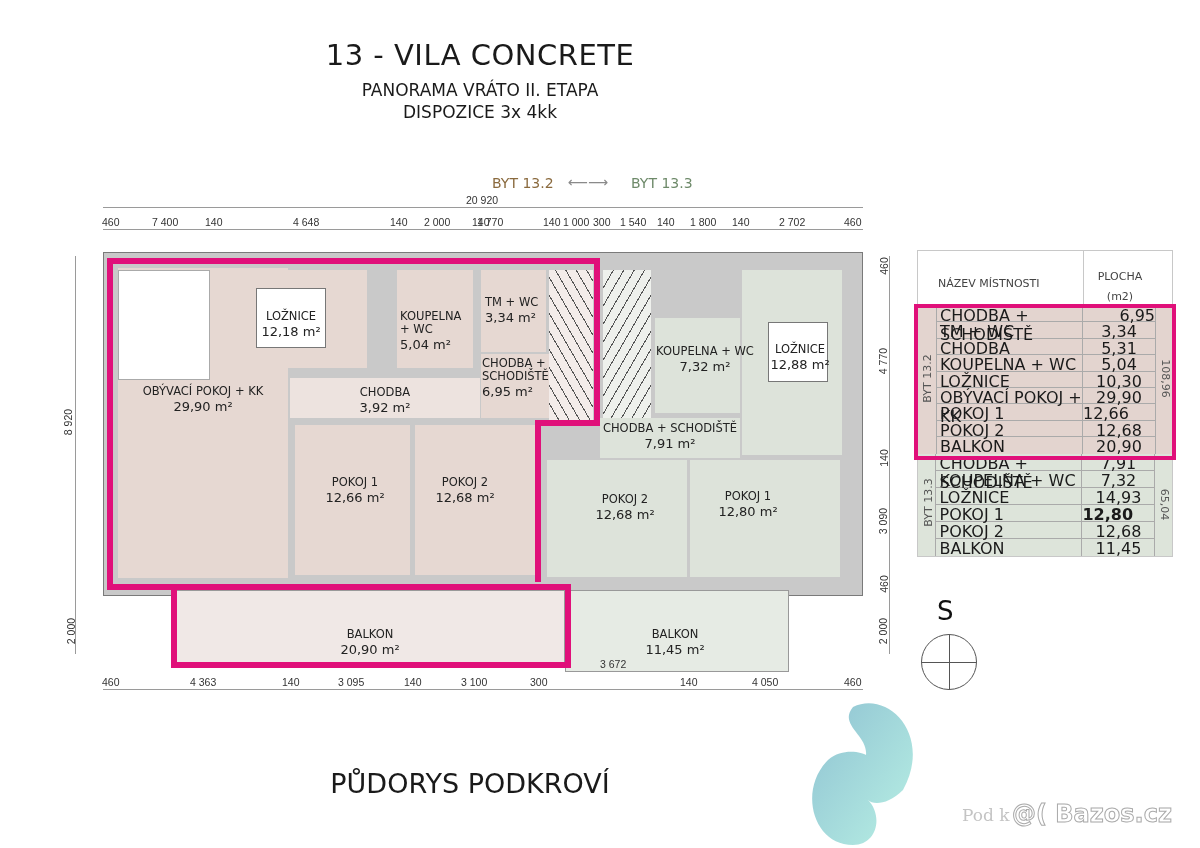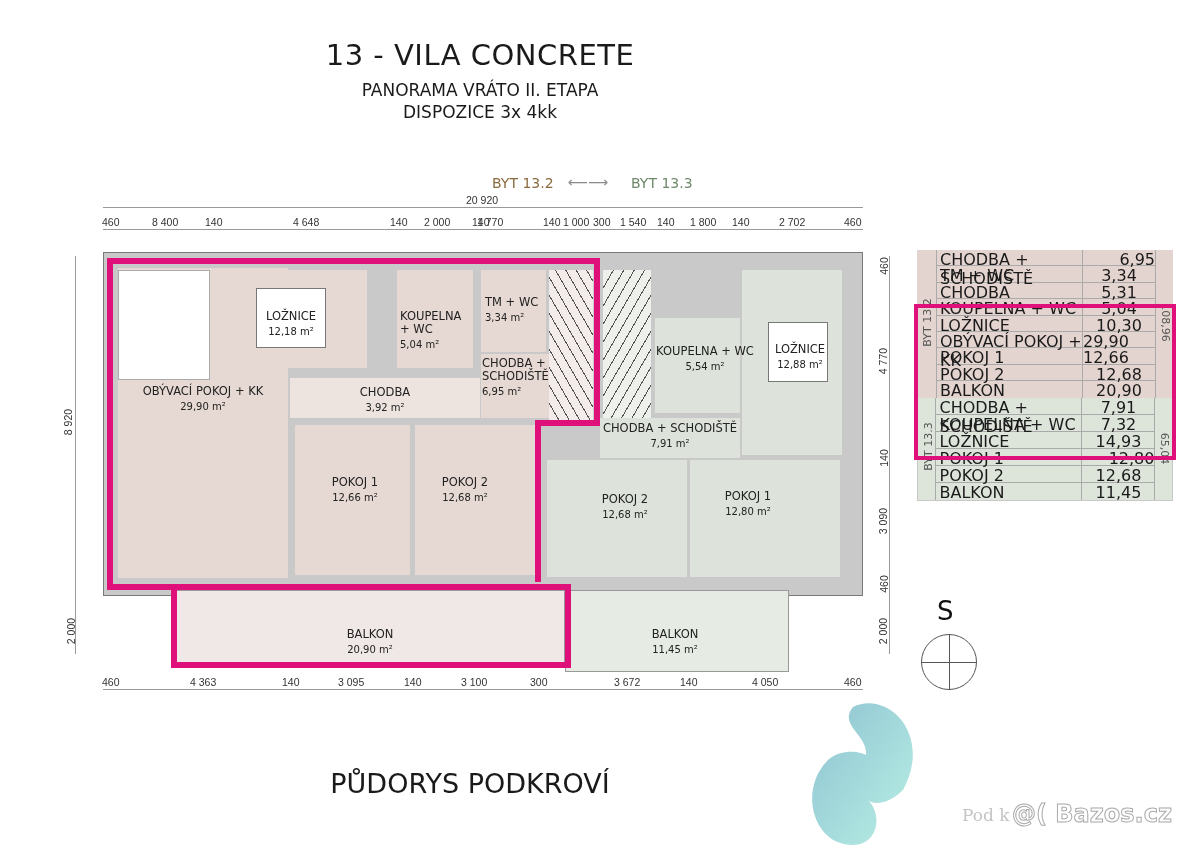--- a/index.html
+++ b/index.html
@@ -13,42 +13,42 @@
   #t-sub2 { top: 102px; font-size: 17px; }
   #bottom-title { position: absolute; left: 280px; width: 380px; top: 768px; text-align: center; font-size: 27px; }
 
   .unit-legend { position: absolute; top: 175px; font-size: 14px; }
   .dim { position: absolute; font-size: 10.5px; color: #333; font-family: "Liberation Sans", sans-serif; white-space: nowrap; }
   .dimline { position: absolute; background: #9a9a9a; }
   .vdim { position: absolute; font-size: 10.5px; color: #333; font-family: "Liberation Sans", sans-serif; white-space: nowrap; transform: rotate(-90deg); transform-origin: center; }
 
   .room { position: absolute; }
   .rlabel { position: absolute; text-align: center; font-size: 11.5px; line-height: 13px; color: #222; }
-  .rarea { display: block; font-size: 10px; margin-top: 2px; }
+  .rarea { display: block; font-size: 13px; margin-top: 2px; }
   .wall { position: absolute; background: #c9c9c9; border: 1px solid #7a7a7a; }
   .mag { position: absolute; border: 6px solid #e0107a; pointer-events: none; }
   .tbl-wrap { position: absolute; left: 917px; top: 250px; width: 256px; }
 </style>
 </head>
 <body>
 
 <div id="t-main" class="title">13 - VILA CONCRETE</div>
 <div id="t-sub1" class="title">PANORAMA VRÁTO II. ETAPA</div>
 <div id="t-sub2" class="title">DISPOZICE 3x 4kk</div>
 
 <div class="unit-legend" style="left:492px; color:#8a6a3e;">BYT 13.2</div>
 <div class="abs" style="left:568px; top:174px; font-size:14px; color:#8a8a8a;">⟵⟶</div>
 <div class="unit-legend" style="left:631px; color:#6e8a6a;">BYT 13.3</div>
 
 <div class="dimline" style="left:103px; top:207px; width:760px; height:1px;"></div>
 <div class="dim" style="left:466px; top:194px;">20 920</div>
 <div class="dimline" style="left:103px; top:229px; width:760px; height:1px;"></div>
 <div>
   <div class="dim" style="left:102px; top:216px;">460</div>
-  <div class="dim" style="left:152px; top:216px;">8 400</div>
+  <div class="dim" style="left:152px; top:216px;">7 400</div>
   <div class="dim" style="left:205px; top:216px;">140</div>
   <div class="dim" style="left:293px; top:216px;">4 648</div>
   <div class="dim" style="left:390px; top:216px;">140</div>
   <div class="dim" style="left:424px; top:216px;">2 000</div>
   <div class="dim" style="left:472px; top:216px;">140</div>
   <div class="dim" style="left:477px; top:216px;">1 770</div>
   <div class="dim" style="left:543px; top:216px;">140</div>
   <div class="dim" style="left:563px; top:216px;">1 000</div>
   <div class="dim" style="left:593px; top:216px;">300</div>
   <div class="dim" style="left:620px; top:216px;">1 540</div>
@@ -106,44 +106,51 @@
 
   <div class="rlabel" style="left:118px; top:385px; width:170px;"><span>OBÝVACÍ POKOJ + KK</span><span class="rarea">29,90 m²</span></div>
   <div class="rlabel" style="left:256px; top:310px; width:70px;"><span>LOŽNICE</span><span class="rarea">12,18 m²</span></div>
   <div class="rlabel" style="left:400px; top:310px; width:72px; text-align:left;"><span>KOUPELNA + WC</span><span class="rarea">5,04 m²</span></div>
   <div class="rlabel" style="left:485px; top:296px; width:60px; text-align:left;"><span>TM + WC</span><span class="rarea">3,34 m²</span></div>
   <div class="rlabel" style="left:330px; top:386px; width:110px;"><span>CHODBA</span><span class="rarea">3,92 m²</span></div>
   <div class="rlabel" style="left:482px; top:357px; width:70px; text-align:left;"><span>CHODBA + SCHODIŠTĚ</span><span class="rarea">6,95 m²</span></div>
   <div class="rlabel" style="left:315px; top:476px; width:80px;"><span>POKOJ 1</span><span class="rarea">12,66 m²</span></div>
   <div class="rlabel" style="left:425px; top:476px; width:80px;"><span>POKOJ 2</span><span class="rarea">12,68 m²</span></div>
   <div class="rlabel" style="left:270px; top:628px; width:200px;"><span>BALKON</span><span class="rarea">20,90 m²</span></div>
-  <div class="rlabel" style="left:645px; top:345px; width:120px;"><span>KOUPELNA + WC</span><span class="rarea">5,54 m²</span></div>
+  <div class="rlabel" style="left:645px; top:345px; width:120px;"><span>KOUPELNA + WC</span><span class="rarea">7,32 m²</span></div>
   <div class="rlabel" style="left:768px; top:343px; width:64px;"><span>LOŽNICE</span><span class="rarea">12,88 m²</span></div>
   <div class="rlabel" style="left:600px; top:422px; width:140px;"><span>CHODBA + SCHODIŠTĚ</span><span class="rarea">7,91 m²</span></div>
   <div class="rlabel" style="left:585px; top:493px; width:80px;"><span>POKOJ 2</span><span class="rarea">12,68 m²</span></div>
   <div class="rlabel" style="left:708px; top:490px; width:80px;"><span>POKOJ 1</span><span class="rarea">12,80 m²</span></div>
   <div class="rlabel" style="left:620px; top:628px; width:110px;"><span>BALKON</span><span class="rarea">11,45 m²</span></div>
 </div>
 
 <div class="dimline" style="left:103px; top:689px; width:760px; height:1px;"></div>
 <div>
   <div class="dim" style="left:102px; top:676px;">460</div>
   <div class="dim" style="left:190px; top:676px;">4 363</div>
   <div class="dim" style="left:282px; top:676px;">140</div>
   <div class="dim" style="left:338px; top:676px;">3 095</div>
   <div class="dim" style="left:404px; top:676px;">140</div>
   <div class="dim" style="left:461px; top:676px;">3 100</div>
   <div class="dim" style="left:530px; top:676px;">300</div>
-  <div class="dim" style="left:600px; top:676px;margin-left:14px;">3 672</div>
+  <div class="dim" style="left:600px; top:658px;">3 672</div>
   <div class="dim" style="left:680px; top:676px;">140</div>
   <div class="dim" style="left:752px; top:676px;">4 050</div>
   <div class="dim" style="left:844px; top:676px;">460</div>
 </div>
 
 <div class="tbl-wrap">
+  <div style="display:flex; height:56px; border:1px solid #c8c8c8; border-bottom:none;">
+    <div style="width:166px; padding-left:20px; padding-top:26px; font-size:11px; color:#444; border-right:1px solid #c8c8c8;">NÁZEV MÍSTNOSTI</div>
+    <div style="width:72px; text-align:center; padding-top:16px; font-size:11px; color:#444; line-height:20px;">
+      <div>PLOCHA</div>
+      <div>(m2)</div>
+    </div>
+  </div>
 
   <div style="position:relative; background:#e3d4cf; display:flex;">
     <div style="width:20px; position:relative; border-right:1px solid #aaa;">
       <div style="position:absolute; left:-28px; top:66px; width:76px; transform:rotate(-90deg); text-align:center; font-size:11px; color:#555;">BYT 13.2</div>
     </div>
     <div style="width:218px;">
       <div style="display:flex; height:16.4px; border-bottom:1px solid #aaa;">
           <div style="width:146px; padding-left:3px; border-right:1px solid #aaa;">CHODBA + SCHODIŠTĚ</div>
           <div style="width:72px; text-align:right;">6,95</div>
         </div>
@@ -158,21 +165,21 @@
       <div style="display:flex; height:16.4px; border-bottom:1px solid #aaa;">
           <div style="width:146px; padding-left:3px; border-right:1px solid #aaa;">KOUPELNA + WC</div>
           <div style="width:72px; text-align:center;">5,04</div>
         </div>
       <div style="display:flex; height:16.4px; border-bottom:1px solid #aaa;">
           <div style="width:146px; padding-left:3px; border-right:1px solid #aaa;">LOŽNICE</div>
           <div style="width:72px; text-align:center;">10,30</div>
         </div>
       <div style="display:flex; height:16.4px; border-bottom:1px solid #aaa;">
           <div style="width:146px; padding-left:3px; border-right:1px solid #aaa;">OBÝVACÍ POKOJ + KK</div>
-          <div style="width:72px; text-align:left;">29,90</div>
+          <div style="width:72px; text-align:center;">29,90</div>
         </div>
       <div style="display:flex; height:16.4px; border-bottom:1px solid #aaa;">
           <div style="width:146px; padding-left:3px; border-right:1px solid #aaa;">POKOJ 1</div>
           <div style="width:72px; ">12,66</div>
         </div>
       <div style="display:flex; height:16.4px; border-bottom:1px solid #aaa;">
           <div style="width:146px; padding-left:3px; border-right:1px solid #aaa;">POKOJ 2</div>
           <div style="width:72px; text-align:center;">12,68</div>
         </div>
       <div style="display:flex; height:16.4px;">
@@ -197,21 +204,21 @@
       <div style="display:flex; height:17px; border-bottom:1px solid #aaa;">
           <div style="width:146px; padding-left:3px; border-right:1px solid #aaa;">KOUPELNA + WC</div>
           <div style="width:72px; text-align:center;">7,32</div>
         </div>
       <div style="display:flex; height:17px; border-bottom:1px solid #aaa;">
           <div style="width:146px; padding-left:3px; border-right:1px solid #aaa;">LOŽNICE</div>
           <div style="width:72px; text-align:center;">14,93</div>
         </div>
       <div style="display:flex; height:17px; border-bottom:1px solid #aaa;">
           <div style="width:146px; padding-left:3px; border-right:1px solid #aaa;">POKOJ 1</div>
-          <div style="width:72px; text-align:right;">12,80</div>
+          <div style="width:72px; text-align:left;font-weight:bold;">12,80</div>
         </div>
       <div style="display:flex; height:17px; border-bottom:1px solid #aaa;">
           <div style="width:146px; padding-left:3px; border-right:1px solid #aaa;">POKOJ 2</div>
           <div style="width:72px; text-align:center;">12,68</div>
         </div>
       <div style="display:flex; height:17px;">
           <div style="width:146px; padding-left:3px; border-right:1px solid #aaa;">BALKON</div>
           <div style="width:72px; text-align:center;">11,45</div>
         </div>
     </div>

